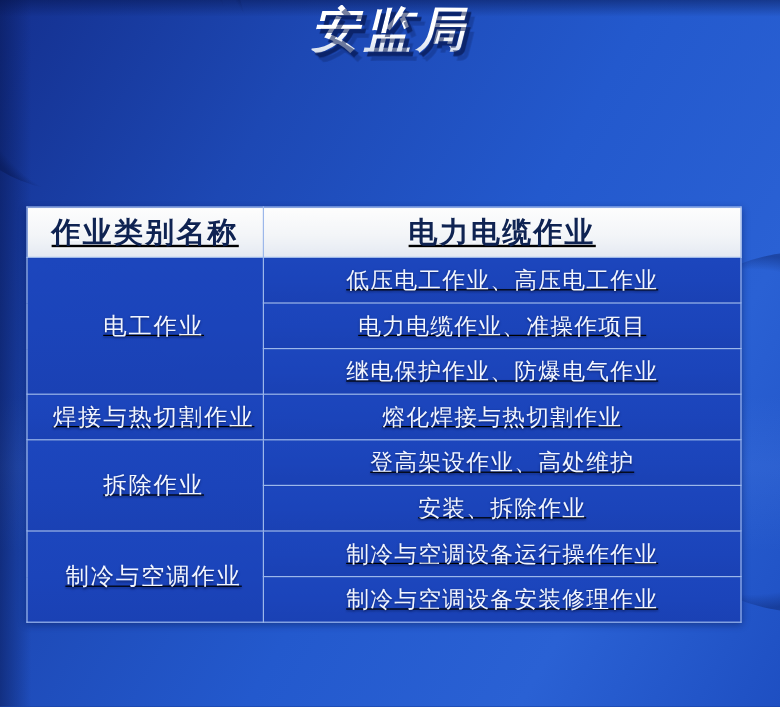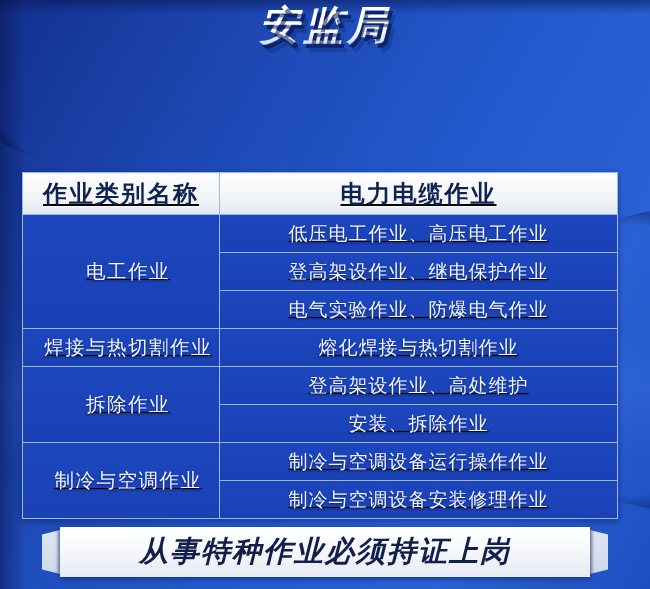--- a/index.html
+++ b/index.html
@@ -229,24 +229,24 @@
           <th>作业类别名称</th>
           <th>电力电缆作业</th>
         </tr>
       </thead>
       <tbody>
         <tr>
           <td class="cat" rowspan="3">电工作业</td>
           <td>低压电工作业、高压电工作业</td>
         </tr>
         <tr>
-          <td>登高架设作业、继电保护作业</td>
-        </tr>
-        <tr>
-          <td>电气实验作业、防爆电气作业</td>
+          <td>电力电缆作业、准操作项目</td>
+        </tr>
+        <tr>
+          <td>继电保护作业、防爆电气作业</td>
         </tr>
 
         <tr>
           <td class="cat" rowspan="1">焊接与热切割作业</td>
           <td>熔化焊接与热切割作业</td>
         </tr>
 
         <tr>
           <td class="cat" rowspan="2">拆除作业</td>
           <td>登高架设作业、高处维护</td>
@@ -259,20 +259,14 @@
           <td class="cat" rowspan="2">制冷与空调作业</td>
           <td>制冷与空调设备运行操作作业</td>
         </tr>
         <tr>
           <td>制冷与空调设备安装修理作业</td>
         </tr>
       </tbody>
     </table>
   </div>
 
-  <div class="ribbon">
-    <div class="ribbon-fold left"></div>
-    <div class="ribbon-fold right"></div>
-    <div class="ribbon-body"></div>
-    <div class="ribbon-text">从事特种作业必须持证上岗</div>
-  </div>
 
 </div>
 
 </body></html>

